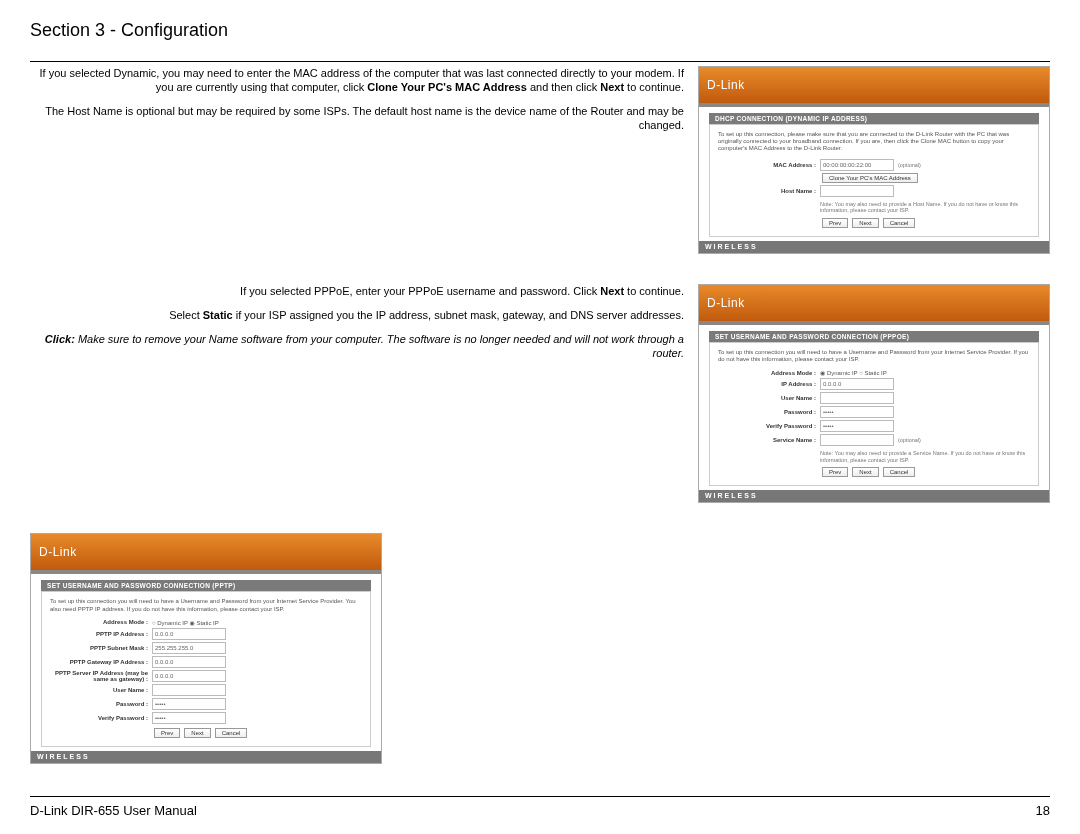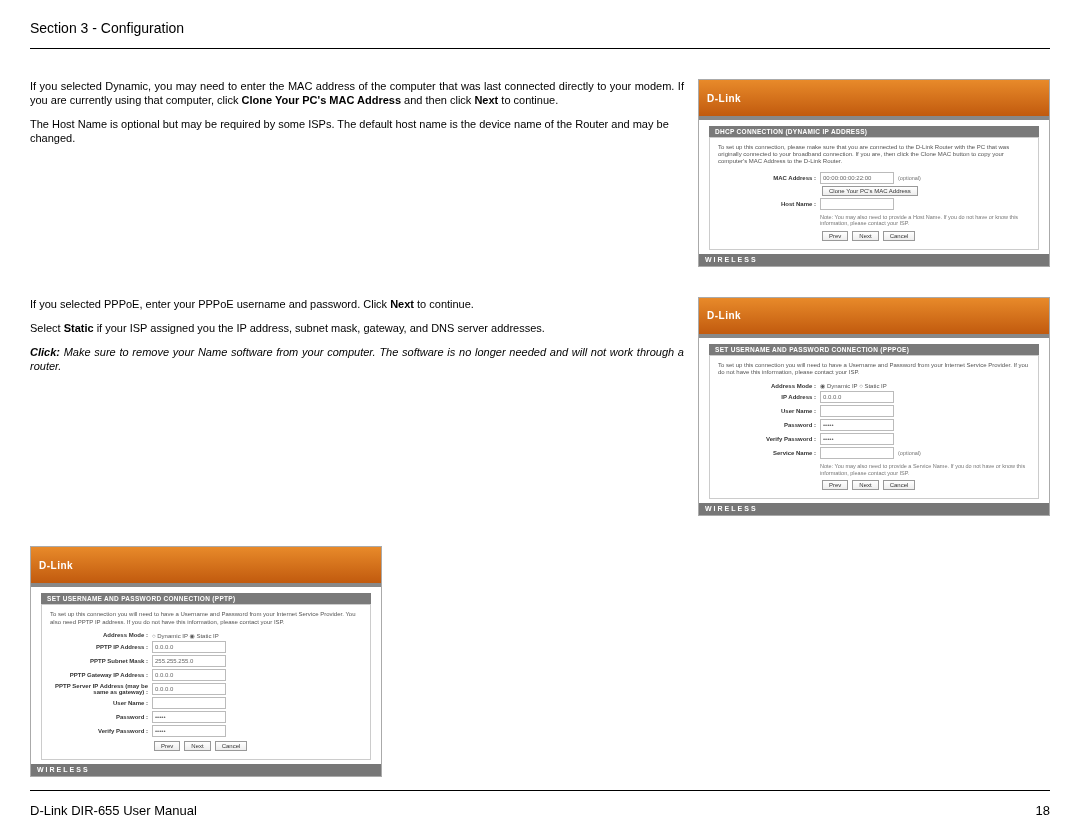--- a/index.html
+++ b/index.html
@@ -10,38 +10,38 @@
     color: #000;
     width: 1080px;
     height: 834px;
     box-sizing: border-box;
     position: relative;
   }
   .page {
     padding: 20px 30px 0 30px;
   }
   .section-header {
-    font-size: 14px;
+    font-size: 18px;
     border-bottom: 1px solid #000;
-    padding-bottom: 12px;
-    margin-bottom: 30px;
+    padding-bottom: 20px;
+    margin-bottom: 4px;
   }
   .content-row {
     display: flex;
     align-items: flex-start;
     gap: 14px;
   }
   .content-row.row1 { margin-bottom: 30px; }
   .content-row.row2 { margin-bottom: 30px; }
   .text-col {
     flex: 1;
     font-size: 11px;
     line-height: 1.28;
   }
-  .text-col p { margin: 0 0  0.9em 0; }
+  .text-col p { margin: 0 0  0.9em 0; text-align: right; }
   .text-col p:last-child { margin-bottom: 0; }
   .bold { font-weight: bold; }
   .italic { font-style: italic; }
   .shot-col {
     width: 352px;
     flex: 0 0 352px;
   }
   
   .shot {
     border: 1px solid #aaa;
@@ -51,22 +51,22 @@
   }
   .shot .orange-header {
     height: 36px;
     background: linear-gradient(#e88a2a, #c15a0e);
     display: flex;
     align-items: center;
     padding: 0 8px;
   }
   .shot .orange-header span {
     color: #fff;
-    font-weight: bold;
-    font-size: 10px;
+    font-weight: normal;
+    font-size: 12px;
     letter-spacing: 0.5px;
   }
   .shot .gray-sep { height: 4px; background: #888; }
   .shot .body { padding: 6px 10px 4px 10px; }
   .shot .title-bar {
     background: #7a7a7a;
     color: #fff;
     font-size: 6.5px;
     font-weight: bold;
     padding: 2px 6px;
@@ -119,21 +119,21 @@
     letter-spacing: 2px;
     padding-left: 6px;
     line-height: 12px;
   }
   .page-footer {
     position: absolute;
     left: 30px;
     right: 30px;
     bottom: 16px;
     border-top: 1px solid #000;
-    padding-top: 12px;
+    padding-top: 6px;
     font-size: 13px;
     display: flex;
     justify-content: space-between;
   }
   .justify { text-align: justify; }
 </style>
 </head>
 <body>
 
 <div class="page">

